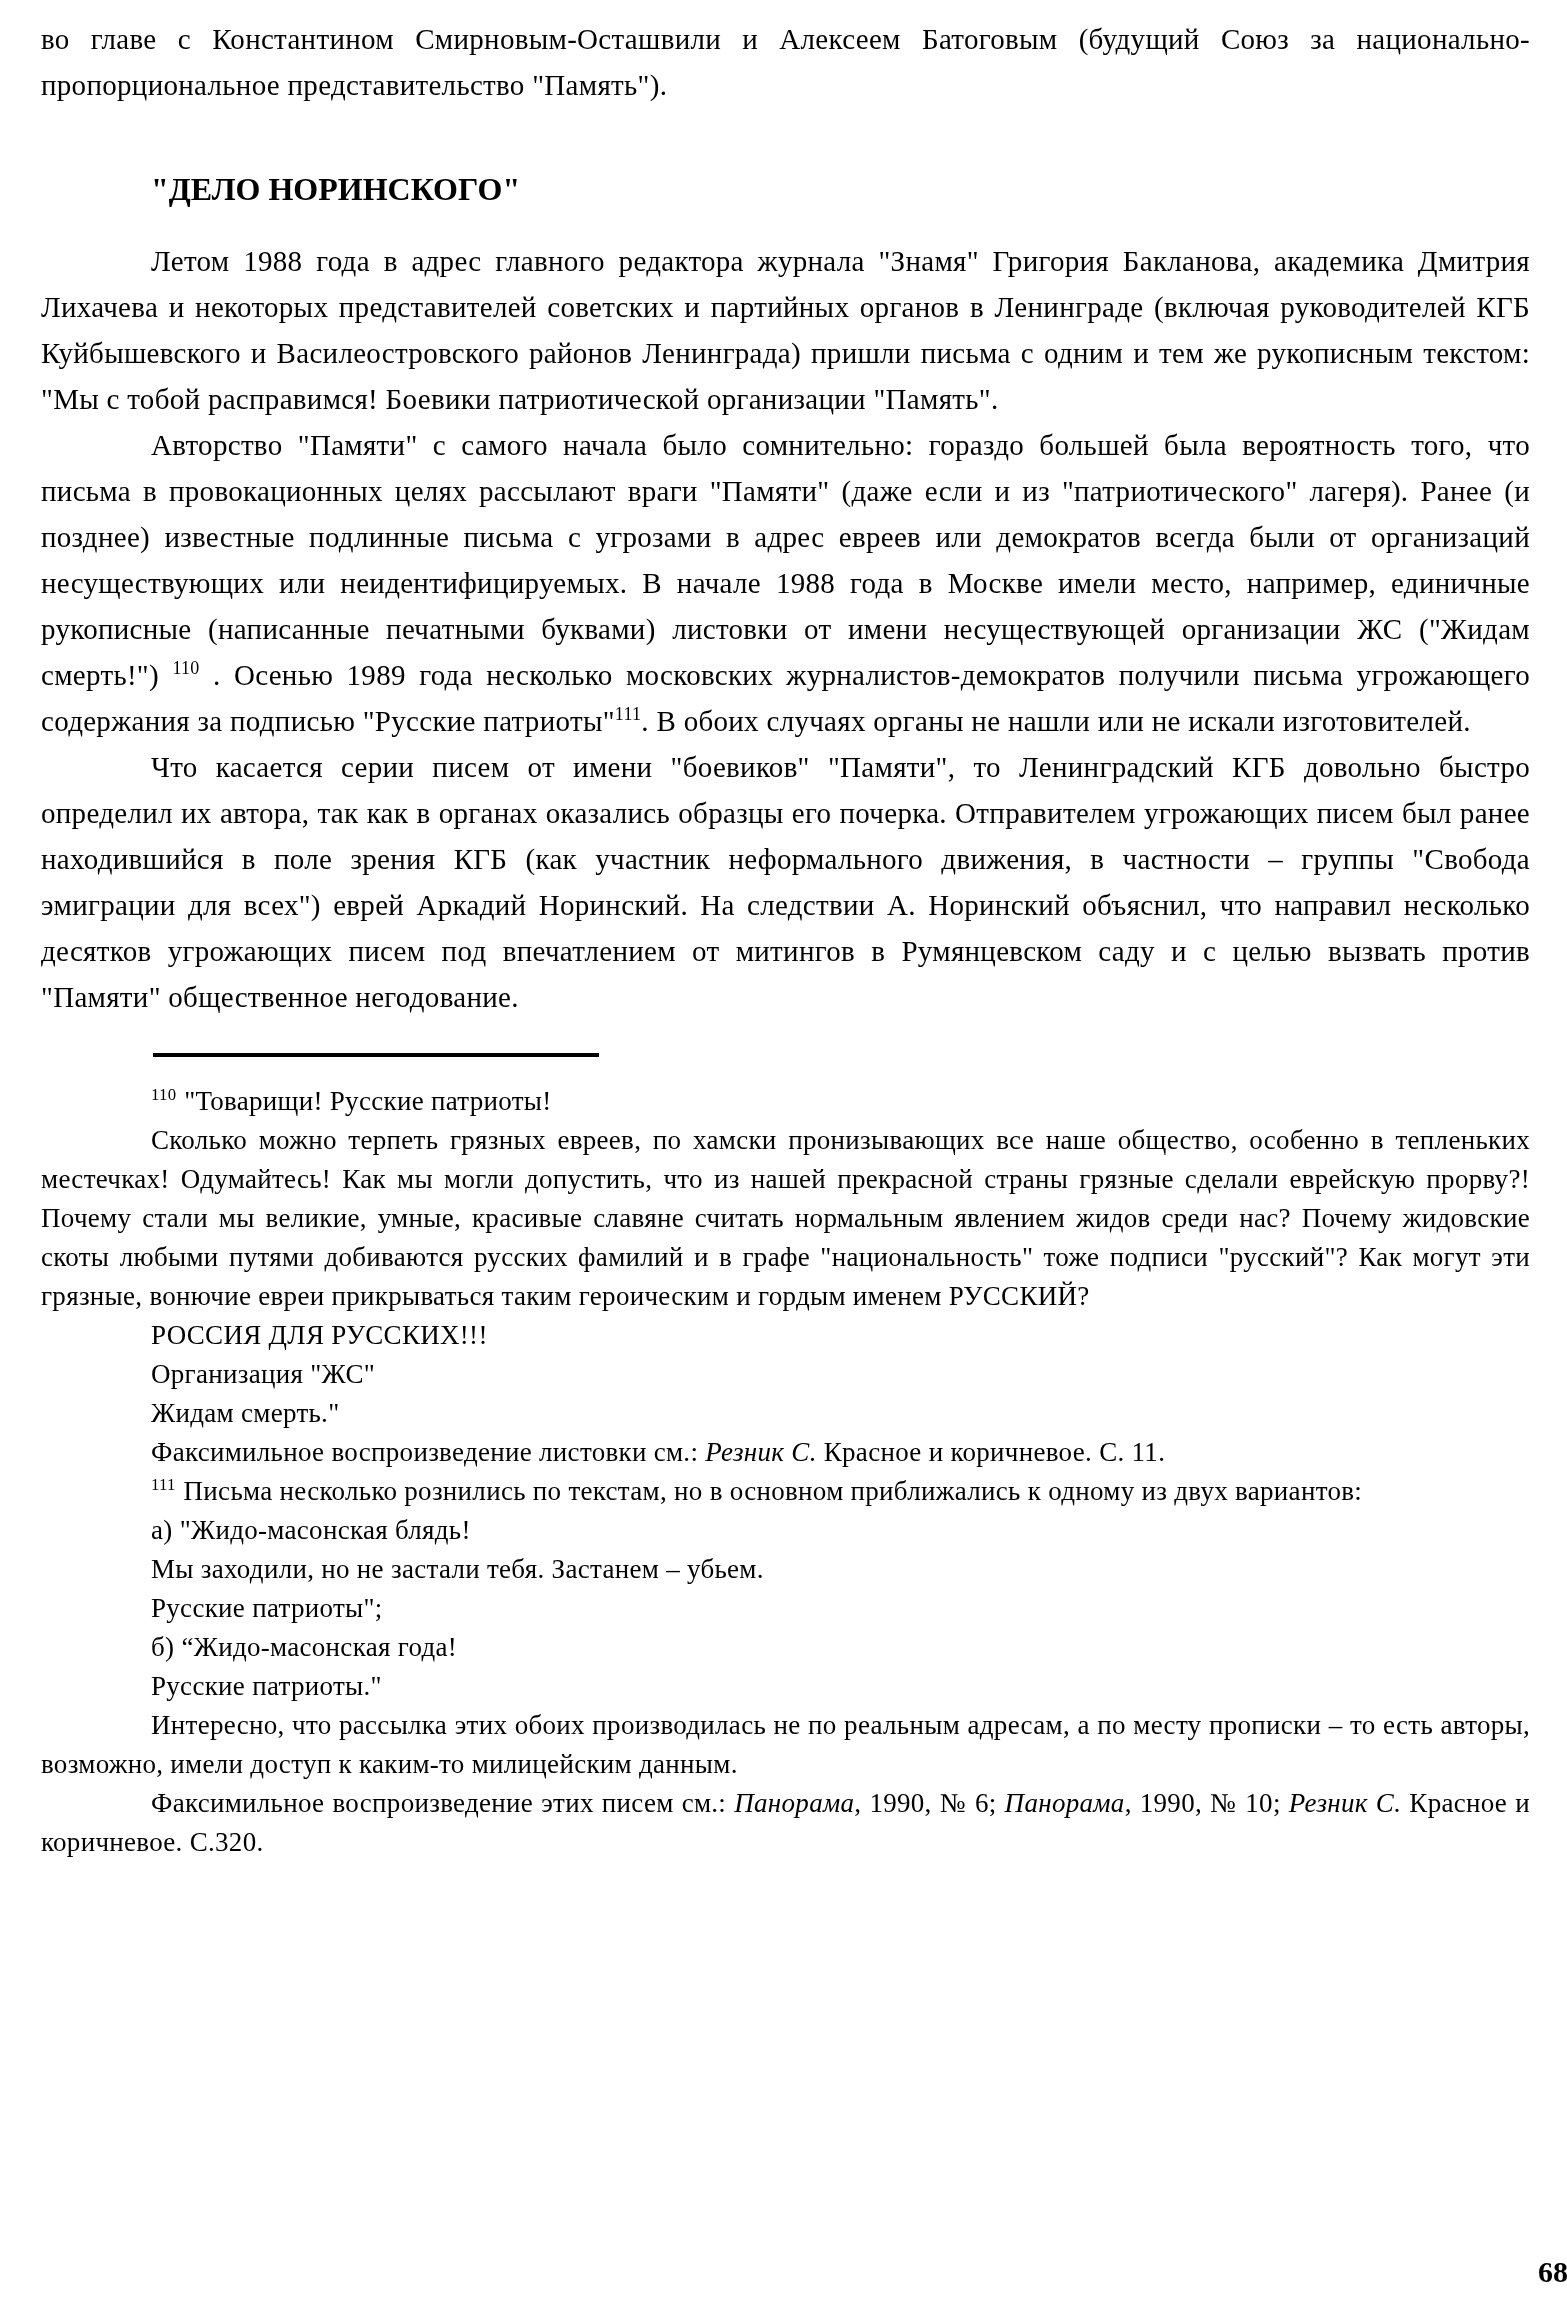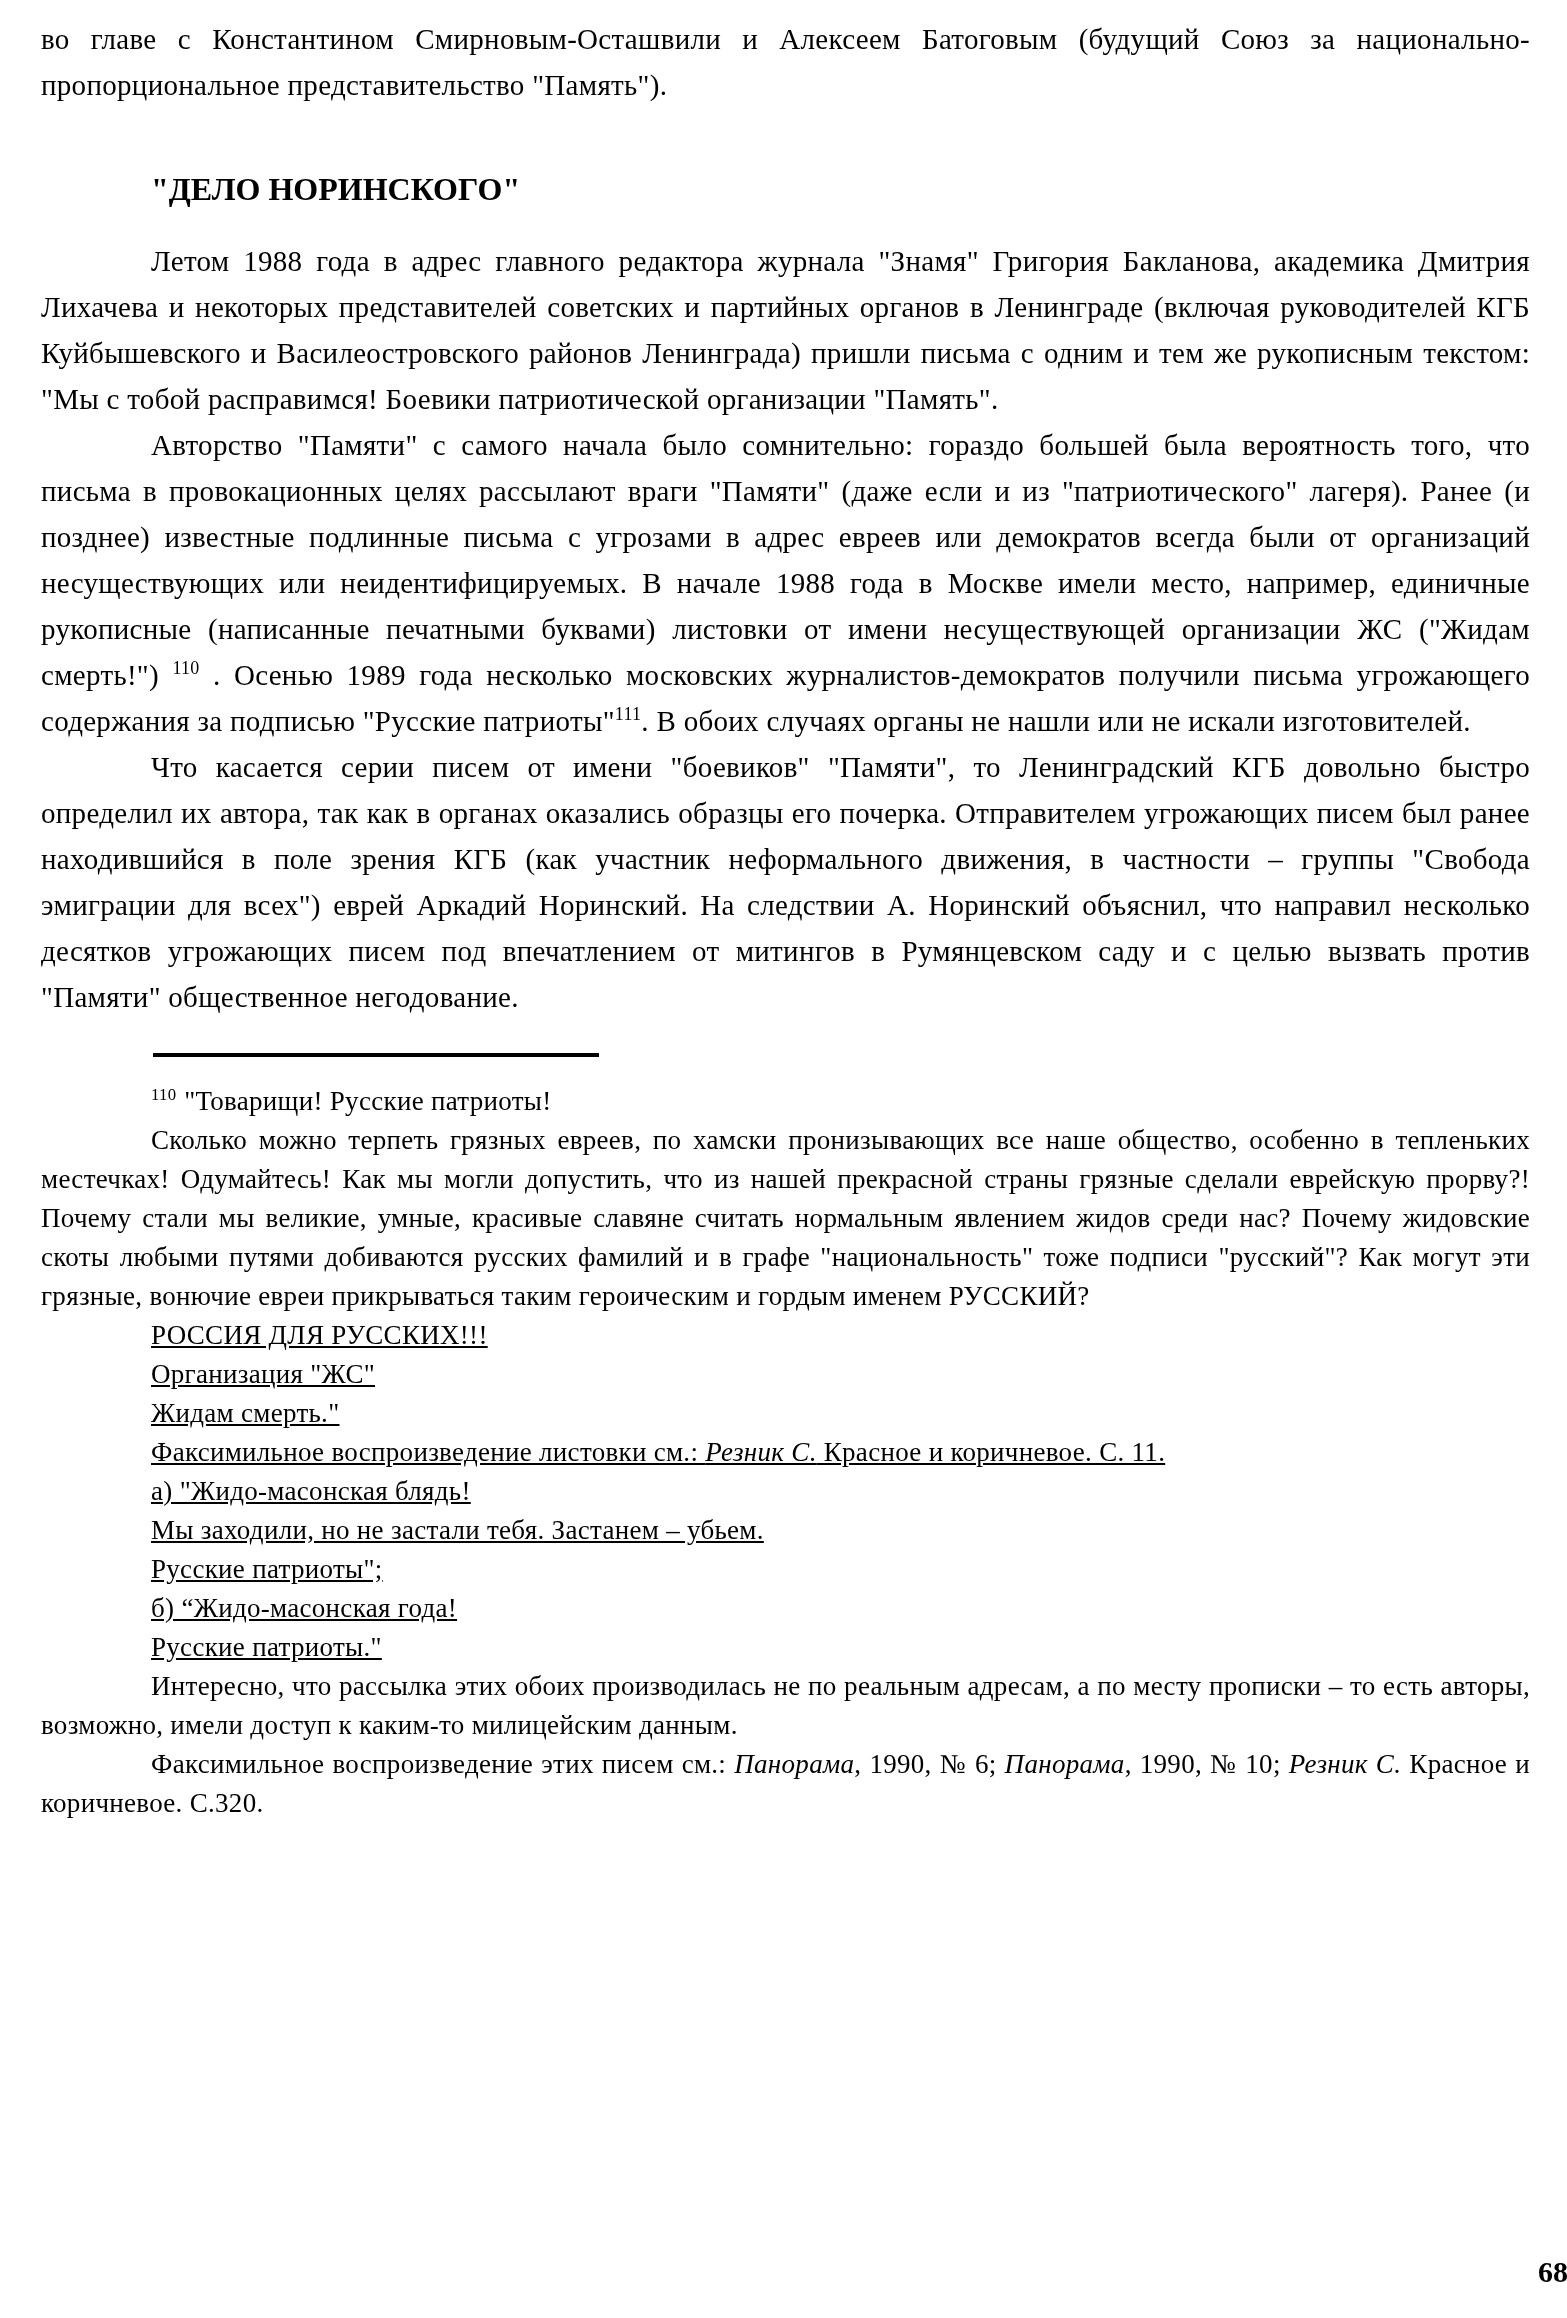--- a/index.html
+++ b/index.html
@@ -30,21 +30,21 @@
   }
   .bodytext h2 {
     margin: 63px 0 30px 0;
     font-size: 32px;
     line-height: 37px;
     font-weight: bold;
     text-indent: 110px;
     text-align: left;
   }
   .indent { text-indent: 110px; }
-  .left { text-align: left; text-decoration: underline; }
+  .left { text-align: left; }
   sup {
     font-size: 62%;
     line-height: 0;
     vertical-align: super;
   }
   
   .fnsep {
     margin: 33px 0 25px 112px;
     width: 446px;
     height: 3.9px;
@@ -83,20 +83,21 @@
 
   <div class="fnsep"></div>
 
   <div class="footnotes" id="footnotes">
       <p class="indent"><sup>110</sup><span>"Товарищи! Русские патриоты!</span></p>
       <p class="indent"><span>Сколько можно терпеть грязных евреев, по хамски пронизывающих все наше общество, особенно в тепленьких местечках! Одумайтесь! Как мы могли допустить, что из нашей прекрасной страны грязные сделали еврейскую прорву?! Почему стали мы великие, умные, красивые славяне считать нормальным явлением жидов среди нас? Почему жидовские скоты любыми путями добиваются русских фамилий и в графе "национальность" тоже подписи "русский"? Как могут эти грязные, вонючие евреи прикрываться таким героическим и гордым именем РУССКИЙ?</span></p>
       <p class="indent left"><span>РОССИЯ ДЛЯ РУССКИХ!!!</span></p>
       <p class="indent left"><span>Организация "ЖС"</span></p>
       <p class="indent left"><span>Жидам смерть."</span></p>
       <p class="indent left"><span>Факсимильное воспроизведение листовки см.: </span><em>Резник С.</em><span> Красное и коричневое. С. 11.</span></p>
+      <p class="indent"><sup>111</sup><span>Письма несколько рознились по текстам, но в основном приближались к одному из двух вариантов:</span></p>
       <p class="indent left"><span>а) "Жидо-масонская блядь!</span></p>
       <p class="indent left"><span>Мы заходили, но не застали тебя. Застанем – убьем.</span></p>
       <p class="indent left"><span>Русские патриоты";</span></p>
       <p class="indent left"><span>б) “Жидо-масонская года!</span></p>
       <p class="indent left"><span>Русские патриоты."</span></p>
       <p class="indent"><span>Интересно, что рассылка этих обоих производилась не по реальным адресам, а по месту прописки – то есть авторы, возможно, имели доступ к каким-то милицейским данным.</span></p>
       <p class="indent"><span>Факсимильное воспроизведение этих писем см.: </span><em>Панорама</em><span>, 1990, № 6; </span><em>Панорама</em><span>, 1990, № 10; </span><em>Резник С.</em><span> Красное и коричневое. С.320.</span></p>
     </div>
 
   <div class="pagenum">68</div>

